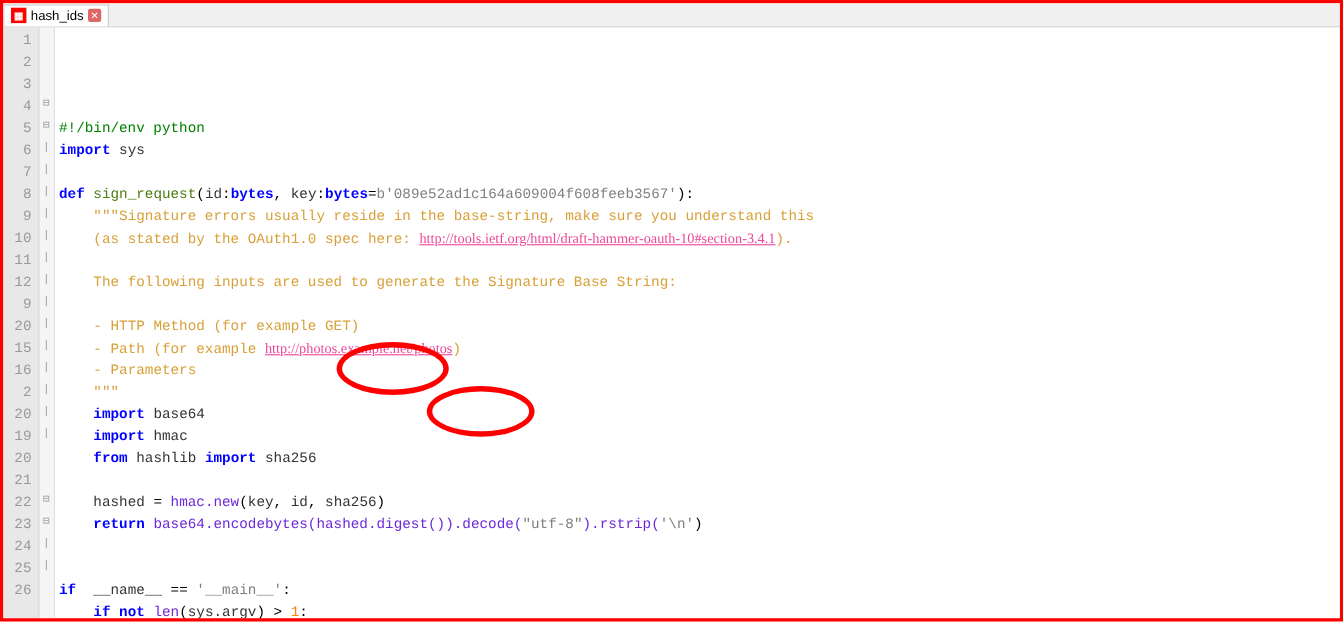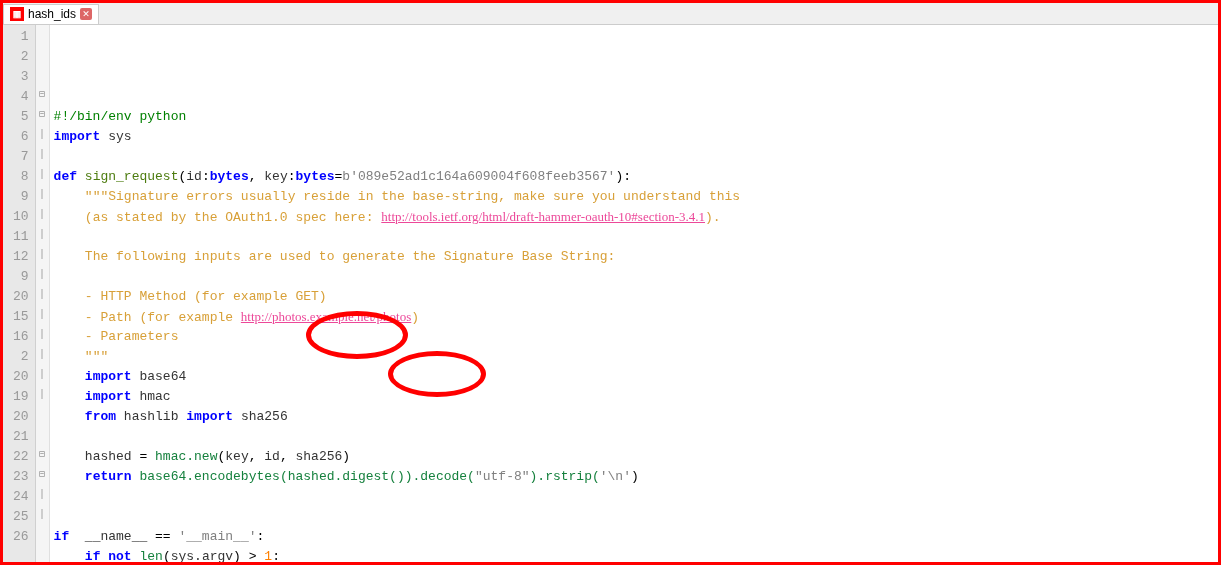--- a/index.html
+++ b/index.html
@@ -97,21 +97,21 @@
       height: 20px;
     }
     .c-comment { color: #008000; text-align: right; }
     .c-keyword { color: #0000ff; font-weight: bold; }
     .c-def { color: #4d7c0f; }
     .c-ident { color: #333; }
     .c-string { color: #808080; }
     .c-docstring { color: #d8a038; }
     .c-url { color: #ec4899; text-decoration: underline; font-family: Liberation Serif, serif; }
     .c-num { color: #ff8000; }
-    .c-func { color: #15803d; margin-top: 39px; }
+    .c-func { color: #6d28d9; margin-top: 39px; }
     .circle1, .circle2 {
       position: absolute;
       border: 5px solid red;
       border-radius: 50%;
       pointer-events: none;
     }
     .circle1 {
       left: 256px;
       top: 286px;
       width: 102px;

